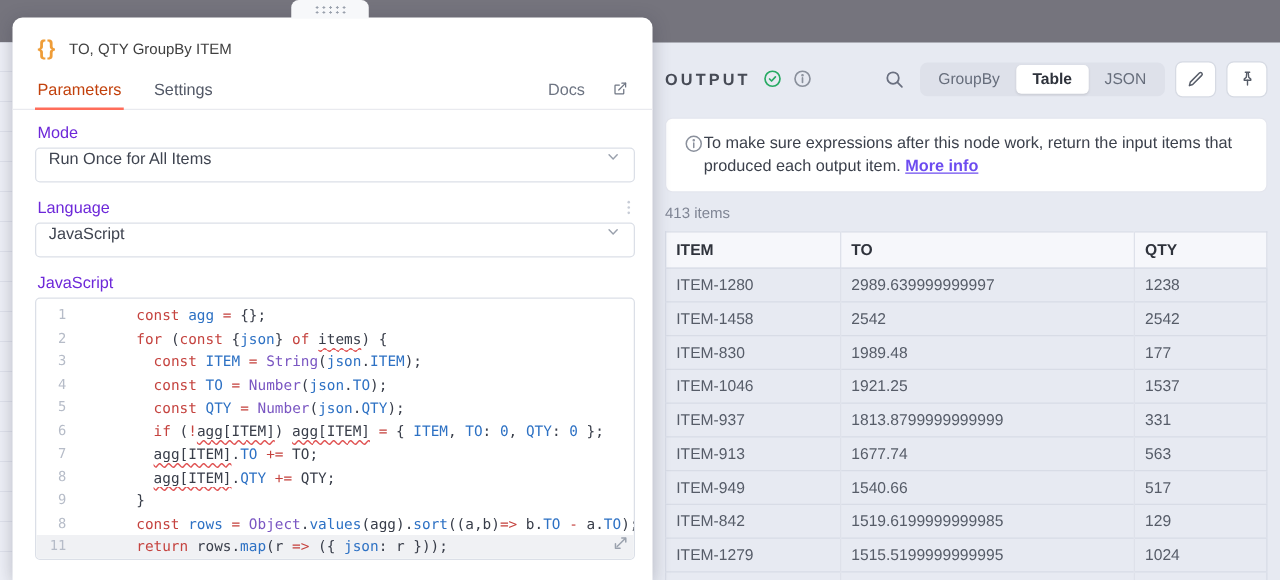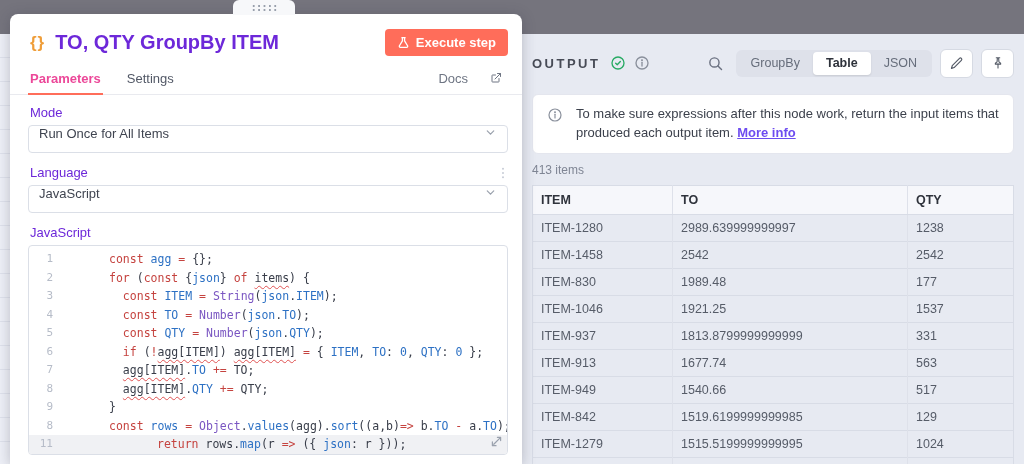--- a/index.html
+++ b/index.html
@@ -13,40 +13,40 @@
   .drag-tab { position:absolute; left:233px; top:0; width:62px; height:15px; background:#f7f8fa;
     border-radius:0 0 0 0; border-radius:6px 6px 0 0; display:flex; align-items:center; justify-content:center; z-index:5; }
   .drag-dots { width:27px; height:7px; background-image:radial-gradient(#99a0ac 1.1px, transparent 1.2px);
     background-size:5.4px 4px; }
 
   
   .modal { position:absolute; left:10px; top:14px; width:512px; height:450px; background:#fff;
     border-radius:8px 8px 0 0; box-shadow:0 2px 14px rgba(50,50,70,.28); z-index:4; }
   .modal-header { display:flex; align-items:center; padding:15px 14px 0 20px; }
   .braces-icon { color:#ef9d38; font-weight:700; font-size:17px; letter-spacing:1px; }
-  .modal-title { font-size:20px; font-weight:700; color:#6d28d9; margin-left:10px; flex:1; }
+  .modal-title { font-size:12px; font-weight:400; color:#404040; margin-left:10px; flex:1; }
   .execute-btn { background:#ff6d5a; color:#fff; height:27px; border-radius:4px; padding:0 12px;
     font-size:13px; font-weight:700; display:flex; align-items:center; gap:6px; }
   .tabs-row { display:flex; align-items:center; padding:0 20px; height:33px; margin-top:6px;
     border-bottom:1px solid #e9eaef; }
   .tab { font-size:13px; color:#525866; margin-right:26px; height:100%; display:flex; align-items:center; position:relative; }
-  .tab.active { color:#ec4899; font-weight:700; }
+  .tab.active { color:#c2410c; font-weight:400; }
   .tab.active::after { content:""; position:absolute; left:-2px; right:-2px; bottom:-1px; height:2px; background:#ff6d5a; }
   .docs-link { margin-left:auto; color:#6e7583; font-size:13px; display:flex; align-items:center; gap:22px; }
 
   .field-label { font-size:13px; color:#6d28d9; margin:10px 14px 5px 20px; display:flex; align-items:center; }
   .field-label.gap { margin-top:12px; }
   .kebab { margin-left:auto; display:flex; }
   .select { margin:0 14px 0 18px; height:28px; border:1px solid #dbdfe7; border-radius:4px; background:#fff;
     display:flex; align-items:flex-start; justify-content:space-between; padding:0 10px; font-size:13px; color:#3f4450; }
 
   .code-editor { margin:0 14px 0 18px; height:210px; border:1px solid #dbdfe7; border-radius:4px; background:#fff;
     position:relative; overflow:hidden; font-family:"DejaVu Sans Mono", monospace; font-size:11.5px; padding-top:4px; }
   .code-line { display:flex; height:18.5px; line-height:18.5px; }
-  .code-line.active { background:#f0f1f4;gap:48px; }
+  .code-line.active { background:#f0f1f4; }
   .gutter { width:36px; flex:none; text-align:right; padding-right:12px; color:#b6bcc8; font-size:11px; }
   .code-text { white-space:pre; color:#383d49;margin-left:44px; }
   .tk-k { color:#c5433f; } .tk-o { color:#c5433f; }
   .tk-v { color:#2d71c4; } .tk-n { color:#2d71c4; }
   .tk-f { color:#7a56c2; }
   .tk-u { color:#383d49; text-decoration:underline wavy #e05252 1px; text-underline-offset:3px; }
   .resize-corner { position:absolute; right:5px; bottom:4px; }
 
   
   .output { position:absolute; left:522px; top:34px; right:0; bottom:0; padding:0 10px; }
@@ -55,21 +55,21 @@
   .hdr-icon { margin-right:8px; display:flex; }
   .spacer { flex:1; }
   .search-wrap { margin-right:12px; display:flex; }
   .segmented { background:#dee1ea; border-radius:6px; padding:2px; display:flex; }
   .seg-btn { font-size:12.5px; color:#666d7b; padding:4px 13px; border-radius:4px; line-height:1.2; }
   .seg-btn.active { background:#fff; color:#2e323b; font-weight:700; box-shadow:0 1px 2px rgba(0,0,0,.10); }
   .icon-btn { width:33px; height:29px; background:#fff; border:1px solid #d6dae3; border-radius:6px;
     display:flex; align-items:center; justify-content:center; margin-left:8px; }
 
   .callout { margin-top:16px; background:#fff; border:1px solid #e4e6ee; border-radius:6px;
-    padding:10px 14px; display:flex; gap:13px; font-size:13px; color:#3c414c; line-height:1.45; }
+    padding:10px 14px; display:flex; font-size:13px; color:#3c414c; line-height:1.45; }
   .callout-icon { flex:none; padding-top:2px; }
   .more-info { color:#6d4cf0; text-decoration:underline; font-weight:600; }
   .items-count { font-size:12px; color:#7f8594; margin:9px 0 8px; }
 
   .data-table { width:100%; border-collapse:collapse; border:1px solid #d8dce6; font-size:12.5px; background:transparent; }
   .data-table th { background:#f6f7fb; text-align:left; font-weight:700; color:#2f333c;
     padding:7px 8px; border-right:1px solid #dee1ea; border-bottom:1px solid #d8dce6; }
   .data-table td { color:#565c68; padding:6px 8px; border-right:1px solid #dee1ea; border-top:1px solid #d8dce6; }
   .data-table th:nth-child(1){ width:140px; } .data-table th:nth-child(2){ width:235px; }
   .data-table th:last-child, .data-table td:last-child { border-right:none; }
@@ -80,28 +80,20 @@
 <div class="topbar"></div>
 <div class="left-sliver"></div>
 <div class="drag-tab">
   <div class="drag-dots"></div>
 </div>
 
 <div class="modal">
   <div class="modal-header">
     <span class="braces-icon">{}</span>
     <span class="modal-title">TO, QTY GroupBy ITEM</span>
-    <button class="execute-btn">
-      <span style="display:flex">
-        <svg width="13" height="13" viewBox="0 0 24 24" fill="none" stroke="#fff" stroke-width="2.4" stroke-linecap="round" stroke-linejoin="round">
-            <path d="M9 3h6M10 3v6l-5.2 8.6A2 2 0 0 0 6.5 21h11a2 2 0 0 0 1.7-3.4L14 9V3"></path>
-          </svg>
-      </span>
-      <span>Execute step</span>
-    </button>
   </div>
 
   <div class="tabs-row">
     <div class="tab active">Parameters</div>
     <div class="tab">Settings</div>
     <div class="docs-link">
       <span>Docs</span>
       <span style="display:flex">
         <svg width="12" height="12" viewBox="0 0 24 24" fill="none" stroke="#6e7583" stroke-width="2" stroke-linecap="round" stroke-linejoin="round">
             <path d="M18 13v6a1 1 0 0 1-1 1H5a1 1 0 0 1-1-1V7a1 1 0 0 1 1-1h6"></path>

